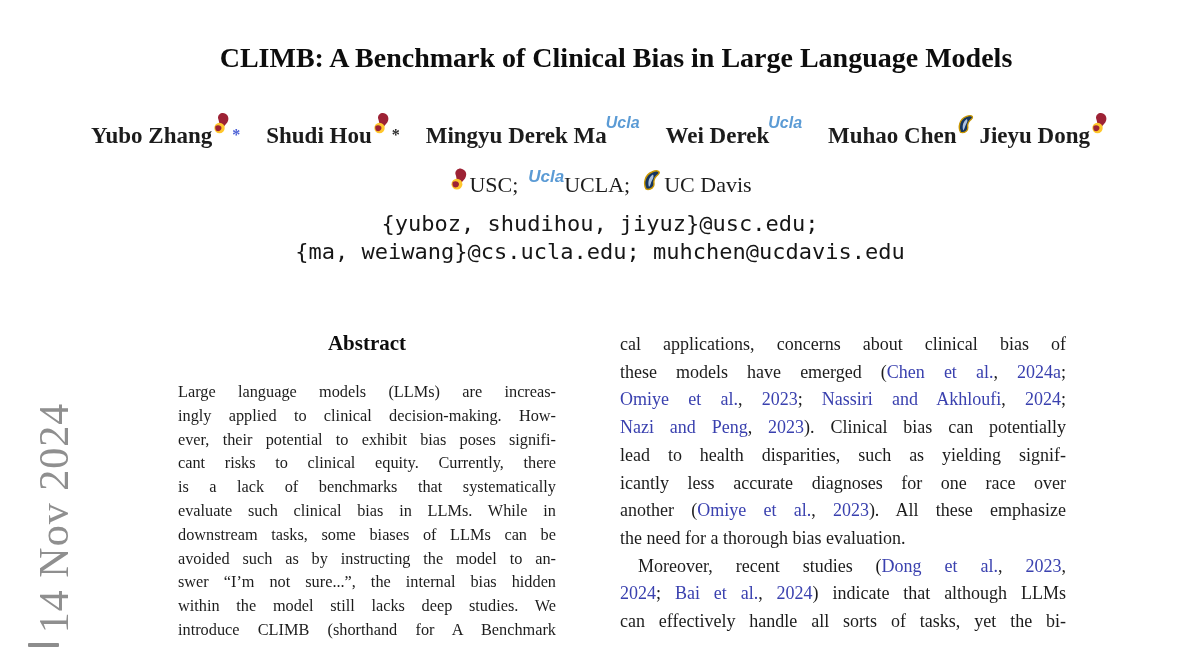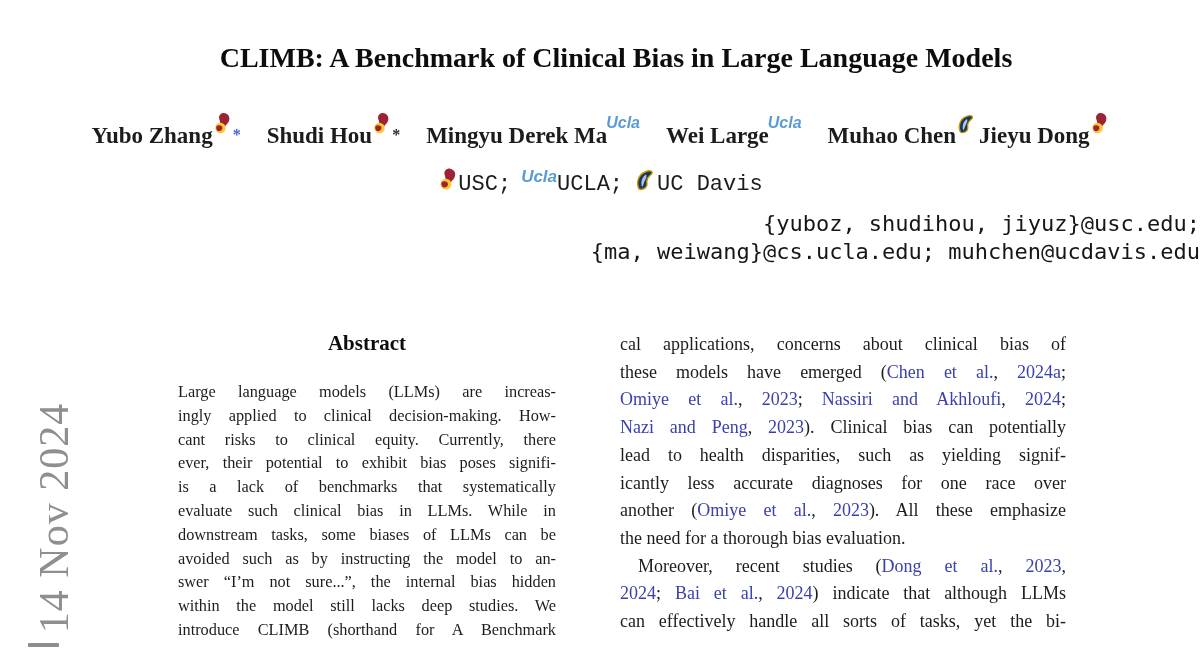--- a/index.html
+++ b/index.html
@@ -32,24 +32,24 @@
   .ucla-script{font-family:Liberation Sans, sans-serif;font-style:italic;font-weight:bold;
                color:#5B9BD5;font-size:16px;line-height:16px;transform:translateY(2px);}
 
   
   .affil-row{position:absolute;left:0;top:170px;width:1200px;display:flex;
              justify-content:center;align-items:flex-start;font-size:22px;}
   .affil-item{display:inline-flex;align-items:flex-start;margin-right:10px;}
   .affil-item:last-child{margin-right:0;}
   .affil-item .icon{transform:translateY(-2px);}
   .affil-item .ucla-script{font-size:17px;transform:translateY(-1px);}
-  .affil-label{line-height:30px;font-family:Liberation Mono, monospace;}
+  .affil-label{line-height:30px;}
 
   
-  .emails{position:absolute;left:0;top:210px;width:1200px;text-align:right;
+  .emails{position:absolute;left:0;top:210px;width:1200px;text-align:center;
           font-family:"DejaVu Sans Mono",monospace;font-size:22px;line-height:28px;color:#161616;}
 
   
   .abstract-heading{position:absolute;left:178px;top:331px;width:378px;text-align:center;
                     font-size:21px;font-weight:bold;color:#0d0d0d;}
   .abstract-body{position:absolute;left:178px;top:380px;width:378px;
                  font-size:16.3px;line-height:23.8px;color:#1c1c1c;}
   .right-col{position:absolute;left:620px;top:331px;width:446px;
              font-size:18px;line-height:27.7px;color:#1c1c1c;}
 
@@ -96,21 +96,21 @@
         <span class="marker marker-dark">*</span>
       </span>
     </span>
     <span class="author">
       <span class="aname">Mingyu Derek Ma</span>
       <span class="asup">
         <span class="ucla-script">Ucla</span>
       </span>
     </span>
     <span class="author">
-      <span class="aname">Wei Large</span>
+      <span class="aname">Wei Derek</span>
       <span class="asup">
         <span class="ucla-script">Ucla</span>
       </span>
     </span>
     <span class="author">
       <span class="aname">Muhao Chen</span>
       <span class="asup">
         <span class="icon">
           <svg width="22" height="22" viewBox="0 0 24 24">
             <path d="M6 21 C3 15 5 7 12 4 C15 2.6 18 2.6 19 4 C20 5.5 18 6.5 16.5 8 C14 10.5 13.5 13 14 16 C14.3 19 11 21.5 8 21.5 Z" fill="#16355F" stroke="#C99700" stroke-width="1.4"></path>
@@ -161,22 +161,22 @@
 
   <div class="emails">
     <div>{yuboz, shudihou, jiyuz}@usc.edu;</div>
     <div>{ma, weiwang}@cs.ucla.edu; muhchen@ucdavis.edu</div>
   </div>
 
   <div class="abstract-heading">Abstract</div>
   <div class="abstract-body">
       <div class="tline"><span>Large language models (LLMs) are increas-</span></div>
       <div class="tline"><span>ingly applied to clinical decision-making. How-</span></div>
+      <div class="tline"><span>ever, their potential to exhibit bias poses signifi-</span></div>
       <div class="tline"><span>cant risks to clinical equity.  Currently, there</span></div>
-      <div class="tline"><span>ever, their potential to exhibit bias poses signifi-</span></div>
       <div class="tline"><span>is a lack of benchmarks that systematically</span></div>
       <div class="tline"><span>evaluate such clinical bias in LLMs. While in</span></div>
       <div class="tline"><span>downstream tasks, some biases of LLMs can be</span></div>
       <div class="tline"><span>avoided such as by instructing the model to an-</span></div>
       <div class="tline"><span>swer “I’m not sure...”, the internal bias hidden</span></div>
       <div class="tline"><span>within the model still lacks deep studies.  We</span></div>
       <div class="tline"><span>introduce CLIMB (shorthand for A Benchmark</span></div>
     </div>
 
   <div class="right-col">

